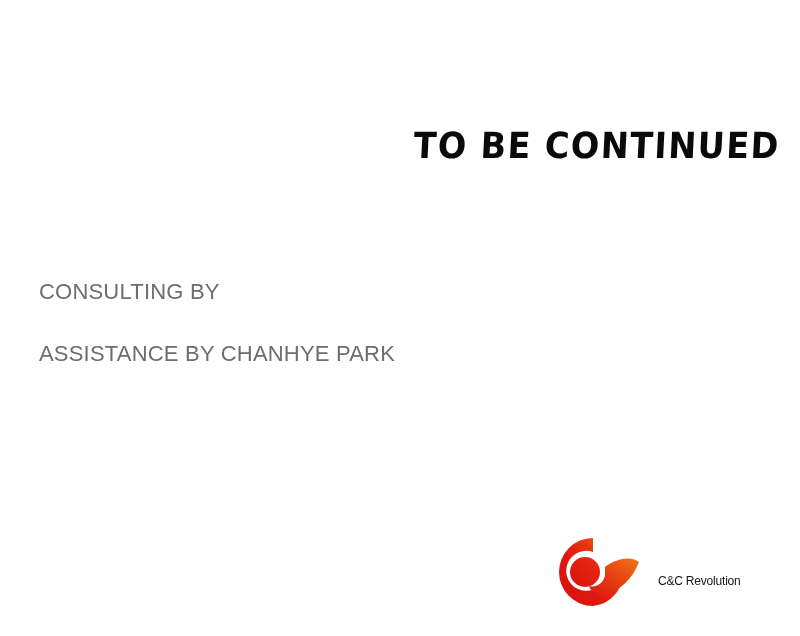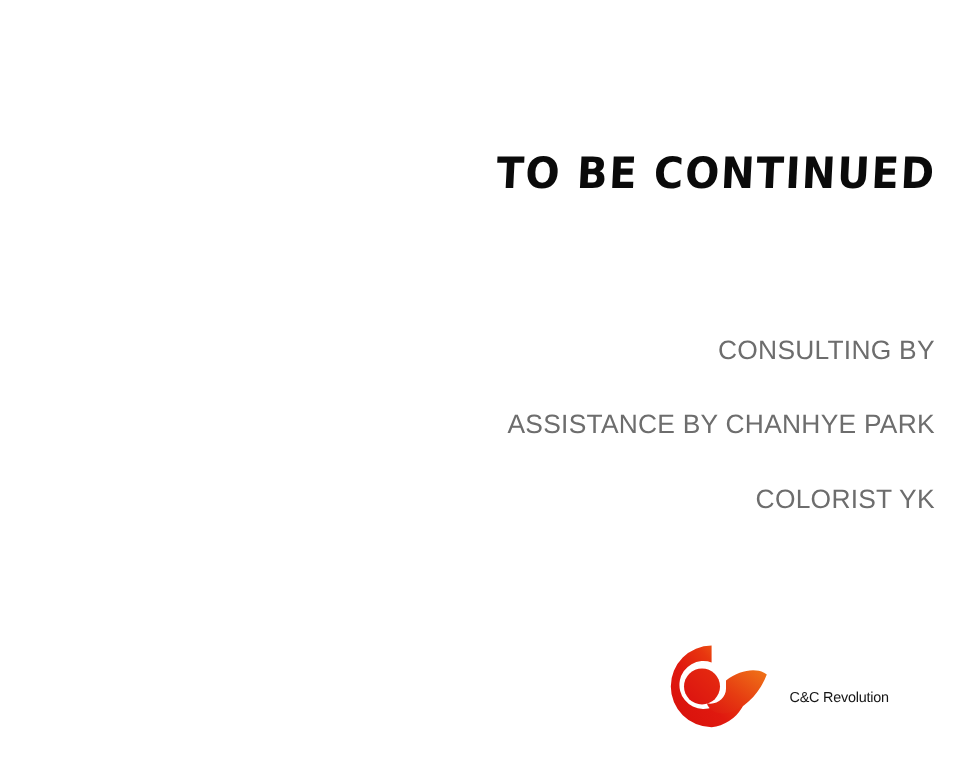--- a/index.html
+++ b/index.html
@@ -40,21 +40,21 @@
     white-space: nowrap;
     line-height: 1;
   }
 
   
   .credits {
     position: absolute;
     top: 274px;
     right: 21px;
     width: 740px;
-    text-align: right;
+    text-align: left;
   }
   .credit-line {
     font-family: "Liberation Sans", sans-serif;
     font-weight: 400;
     font-size: 22px;
     letter-spacing: 0.2px;
     color: #6d6d6d;
     line-height: 35px;
     white-space: nowrap;
   }
@@ -103,23 +103,20 @@
   <div class="credits">
 
     <div class="credit-group">
       <div class="credit-line">CONSULTING BY</div>
     </div>
 
     <div class="credit-group">
       <div class="credit-line">ASSISTANCE BY CHANHYE PARK</div>
     </div>
 
-    <div class="credit-group">
-      <div class="credit-line">COLORIST YK</div>
-    </div>
 
   </div>
 
   <div class="logo-lockup">
 
     <svg class="logo-mark" viewBox="0 0 95 80" xmlns="http://www.w3.org/2000/svg">
       <defs>
         <linearGradient id="cometGrad" x1="0.08" y1="0.85" x2="0.92" y2="0.12">
           <stop offset="0%" stop-color="#D9120C"></stop>
           <stop offset="38%" stop-color="#E0190F"></stop>

